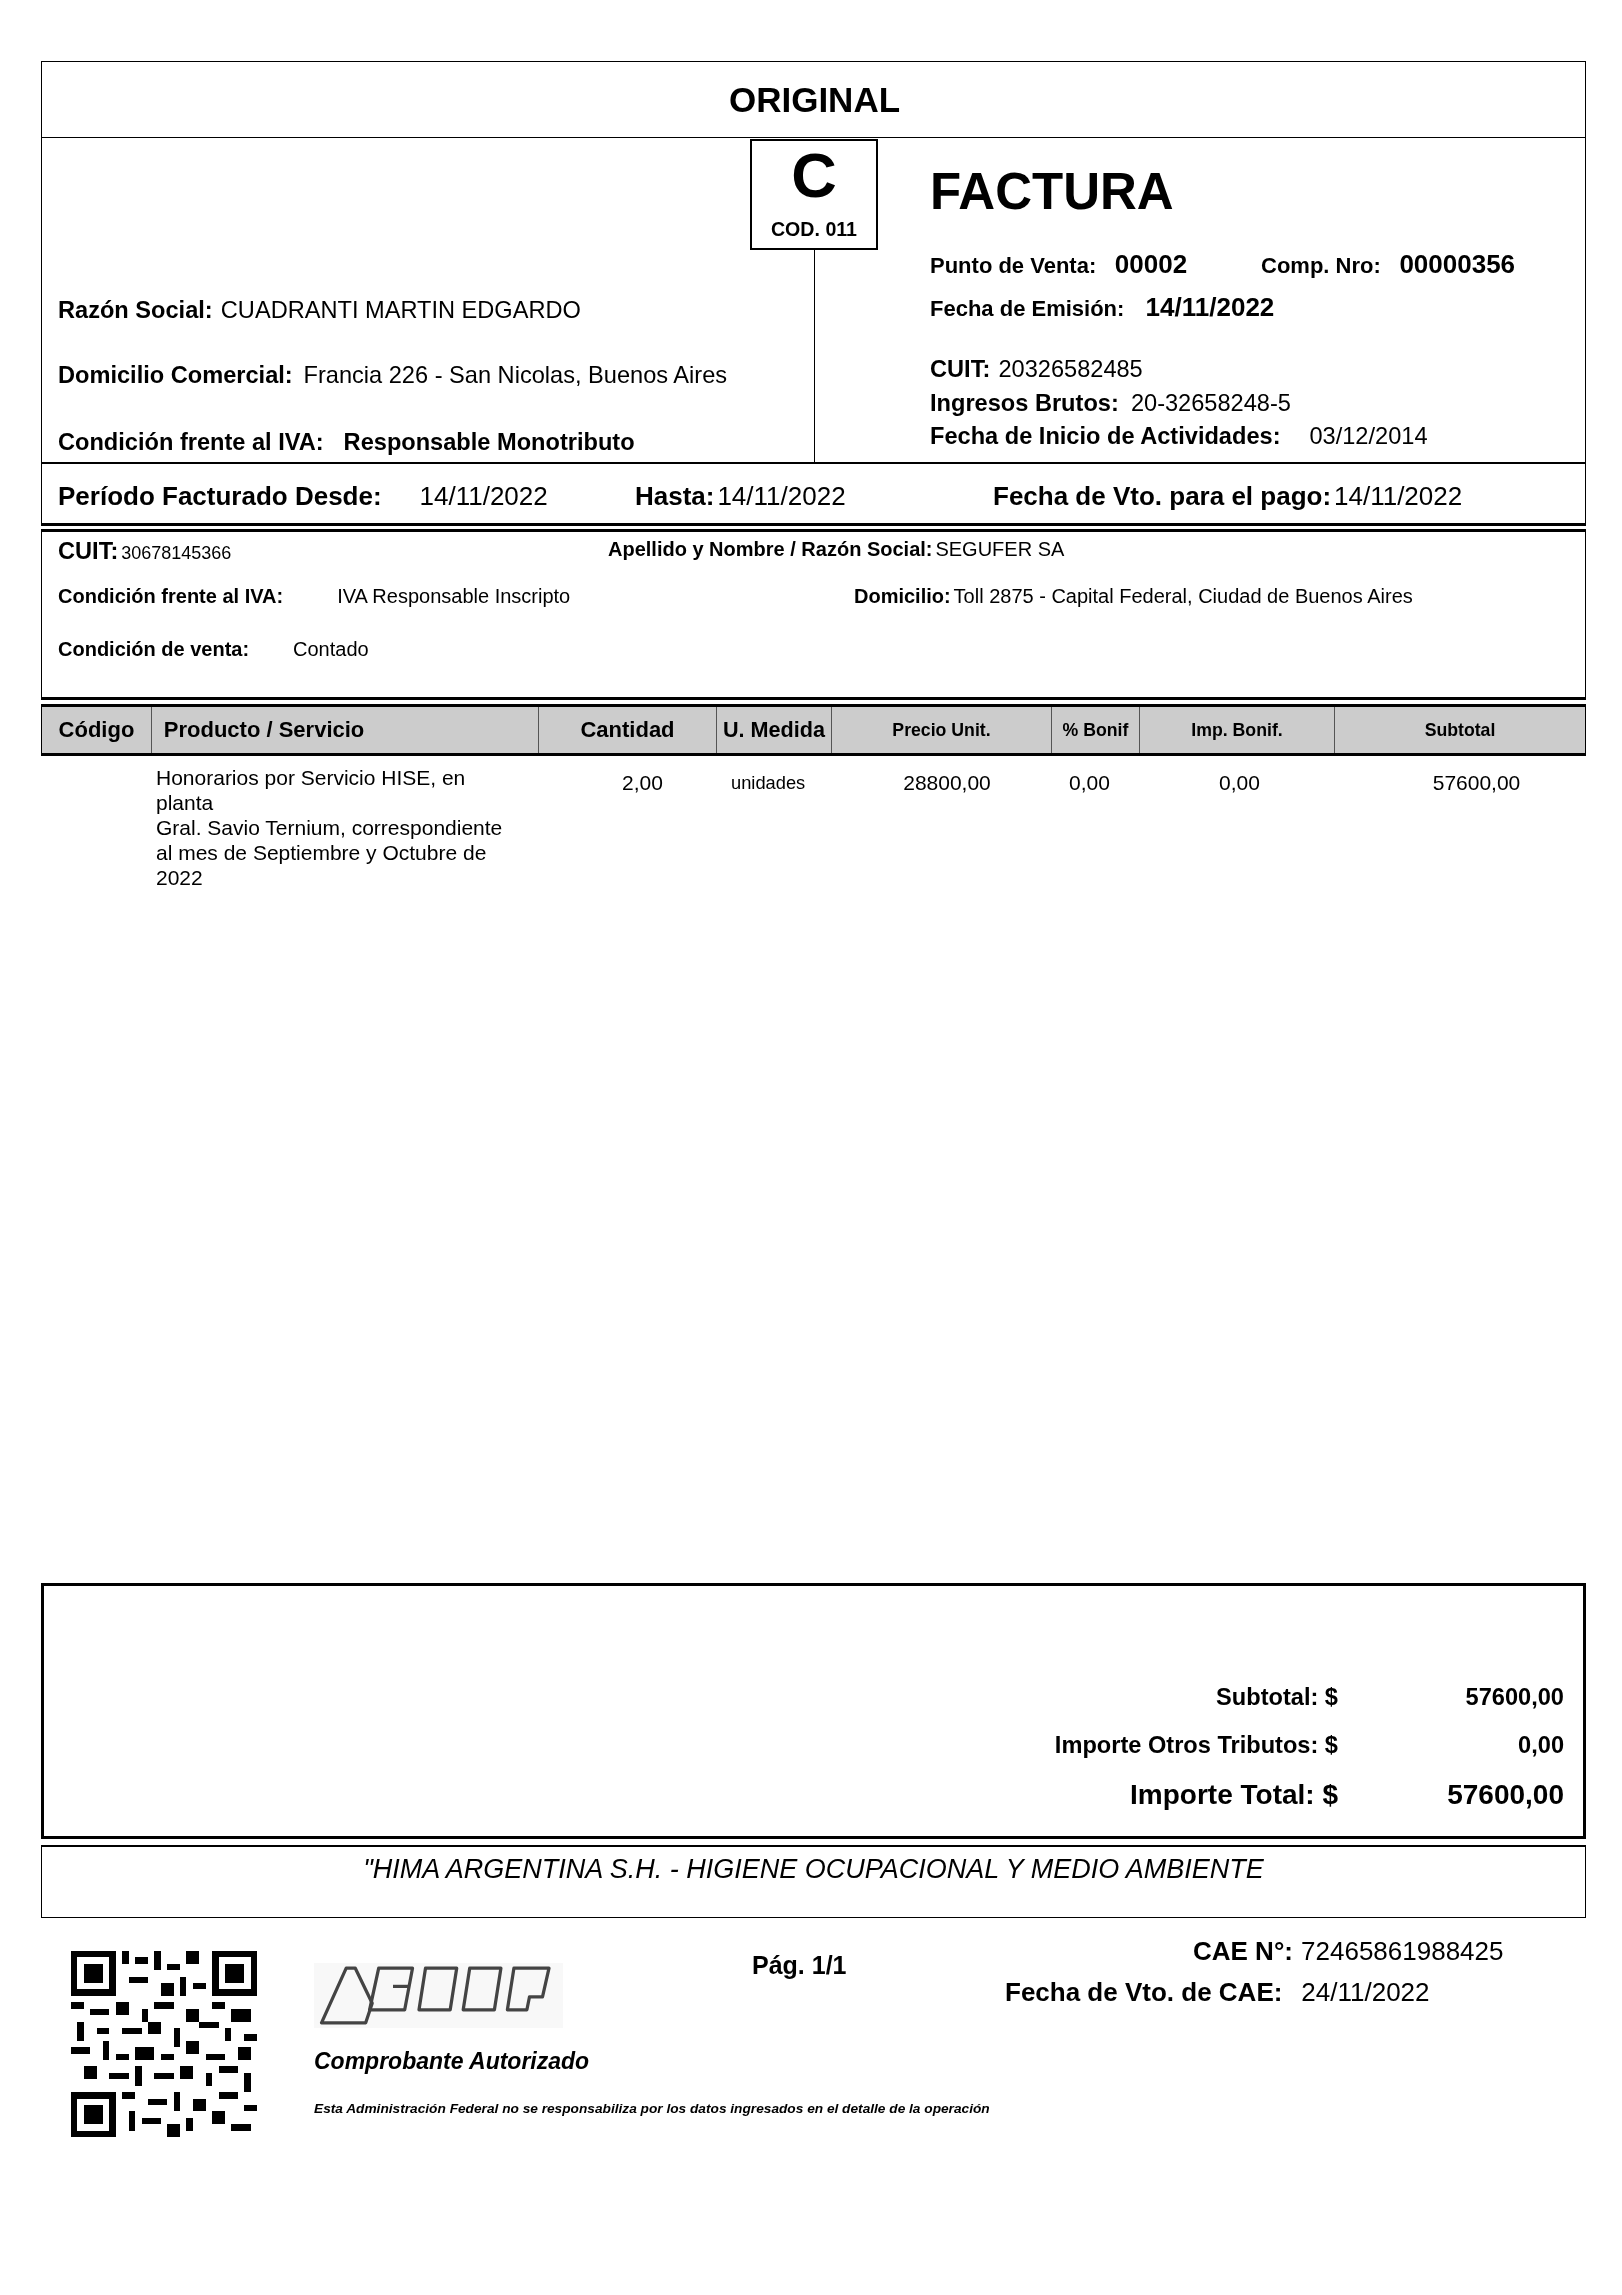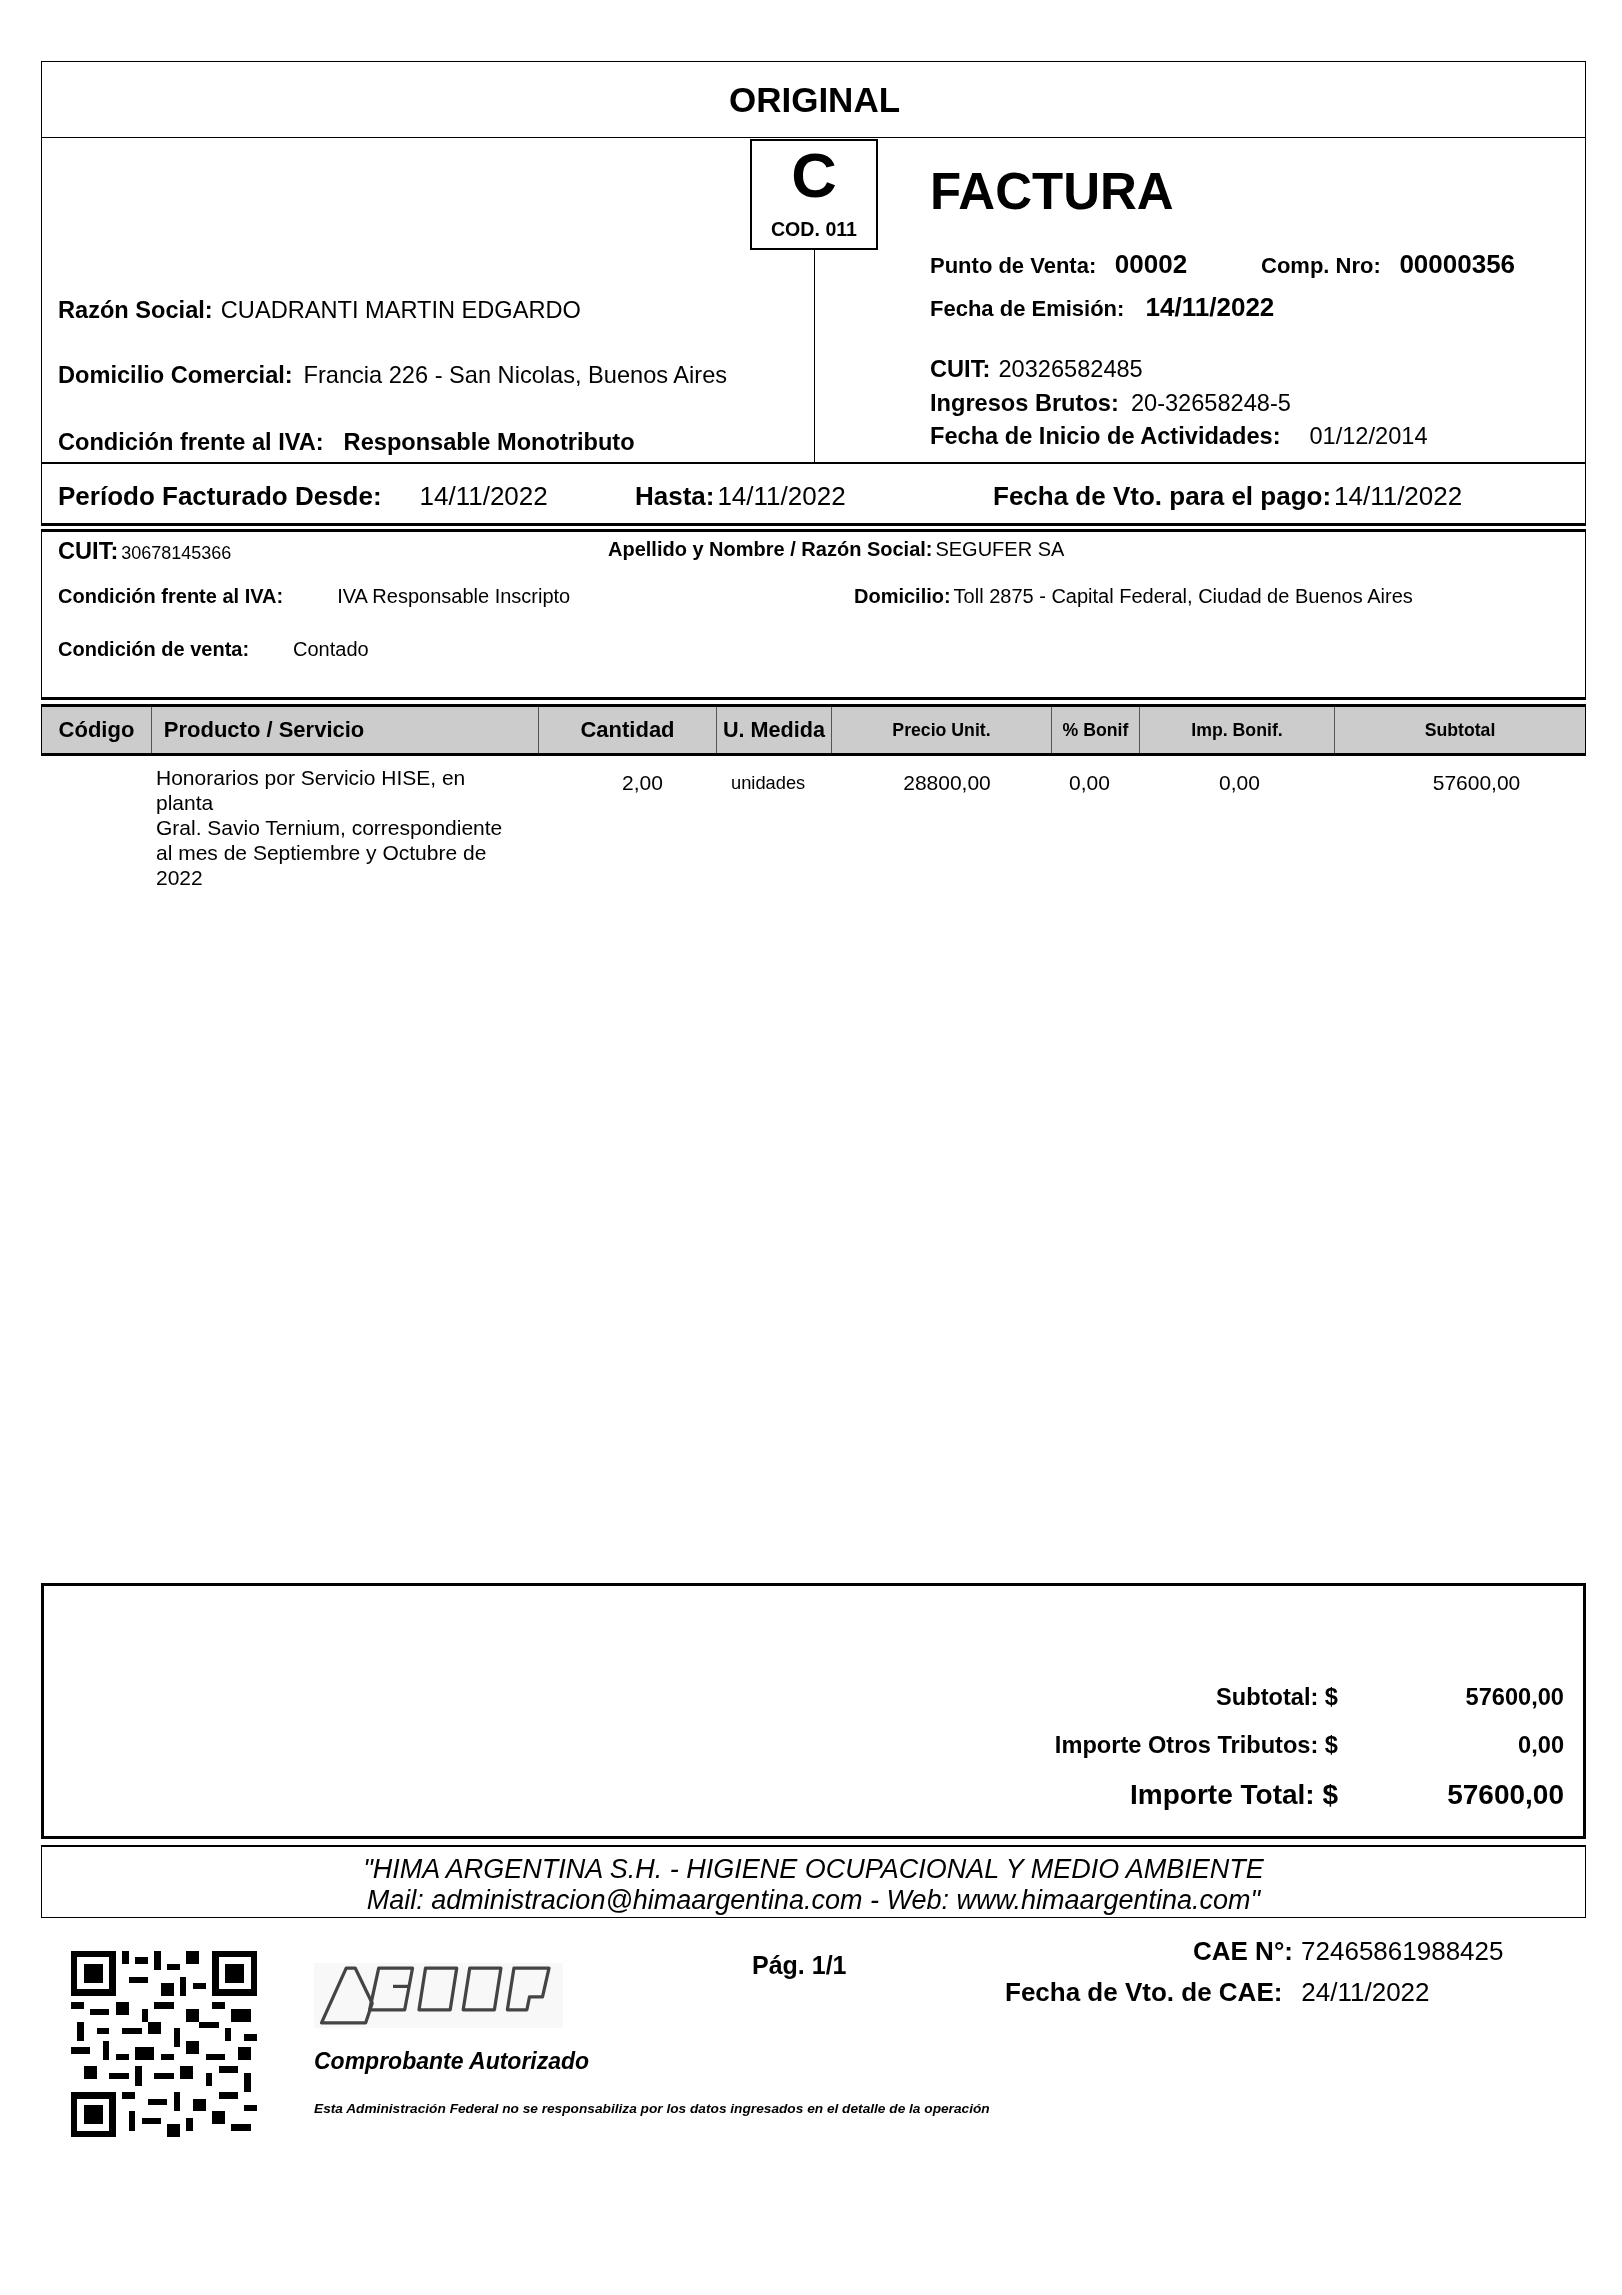--- a/index.html
+++ b/index.html
@@ -72,21 +72,21 @@
 <div class="abs" style="left:930px; top:356px;">
   <span class="f-lbl">CUIT:</span>
   <span class="f-val" style="margin-left:5.2px;">20326582485</span>
 </div>
 <div class="abs" style="left:930px; top:390px;">
   <span class="f-lbl">Ingresos Brutos:</span>
   <span class="f-val" style="margin-left:9.2px;">20-32658248-5</span>
 </div>
 <div class="abs" style="left:930px; top:423px;">
   <span class="f-lbl">Fecha de Inicio de Actividades:</span>
-  <span class="f-val" style="margin-left:26px;">01/12/2014</span>
+  <span class="f-val" style="margin-left:26px;">03/12/2014</span>
 </div>
 
 <div class="abs" style="left:58px; top:297px;">
   <span class="f-lbl">Razón Social:</span>
   <span class="f-val" style="margin-left:5.2px;">CUADRANTI MARTIN EDGARDO</span>
 </div>
 <div class="abs" style="left:58px; top:362px;">
   <span class="f-lbl">Domicilio Comercial:</span>
   <span class="f-val" style="margin-left:7.9px;">Francia 226 - San Nicolas, Buenos Aires</span>
 </div>
@@ -161,21 +161,20 @@
 <div class="box" id="totals-box"></div>
 <div class="abs b" style="right:284px; top:1684px; font-size:23.6px;">Subtotal: $</div>
 <div class="abs b" style="right:58px; top:1684px; font-size:23.6px;">57600,00</div>
 <div class="abs b" style="right:284px; top:1732px; font-size:23.6px;">Importe Otros Tributos: $</div>
 <div class="abs b" style="right:58px; top:1732px; font-size:23.6px;">0,00</div>
 <div class="abs b" style="right:284px; top:1779px; font-size:28px;">Importe Total: $</div>
 <div class="abs b" style="right:58px; top:1779px; font-size:28px;">57600,00</div>
 
 <div class="box" id="footer-note-box">
   <div class="note-line" style="top:6.5px;">"HIMA ARGENTINA S.H. - HIGIENE OCUPACIONAL Y MEDIO AMBIENTE</div>
-  <div class="note-line" style="top:38px;">Mail: administracion@himaargentina.com - Web: www.himaargentina.com"</div>
 </div>
 
 <svg id="qr" viewBox="0 0 29 29" shape-rendering="crispEdges">
   <rect x="0" y="0" width="29" height="29" fill="#fff"></rect>
   <g fill="#000">
     <rect x="0" y="0" width="7" height="7"></rect>
       <rect x="1" y="1" width="5" height="5" fill="#fff"></rect>
       <rect x="2" y="2" width="3" height="3"></rect>
     <rect x="22" y="0" width="7" height="7"></rect>
       <rect x="23" y="1" width="5" height="5" fill="#fff"></rect>

